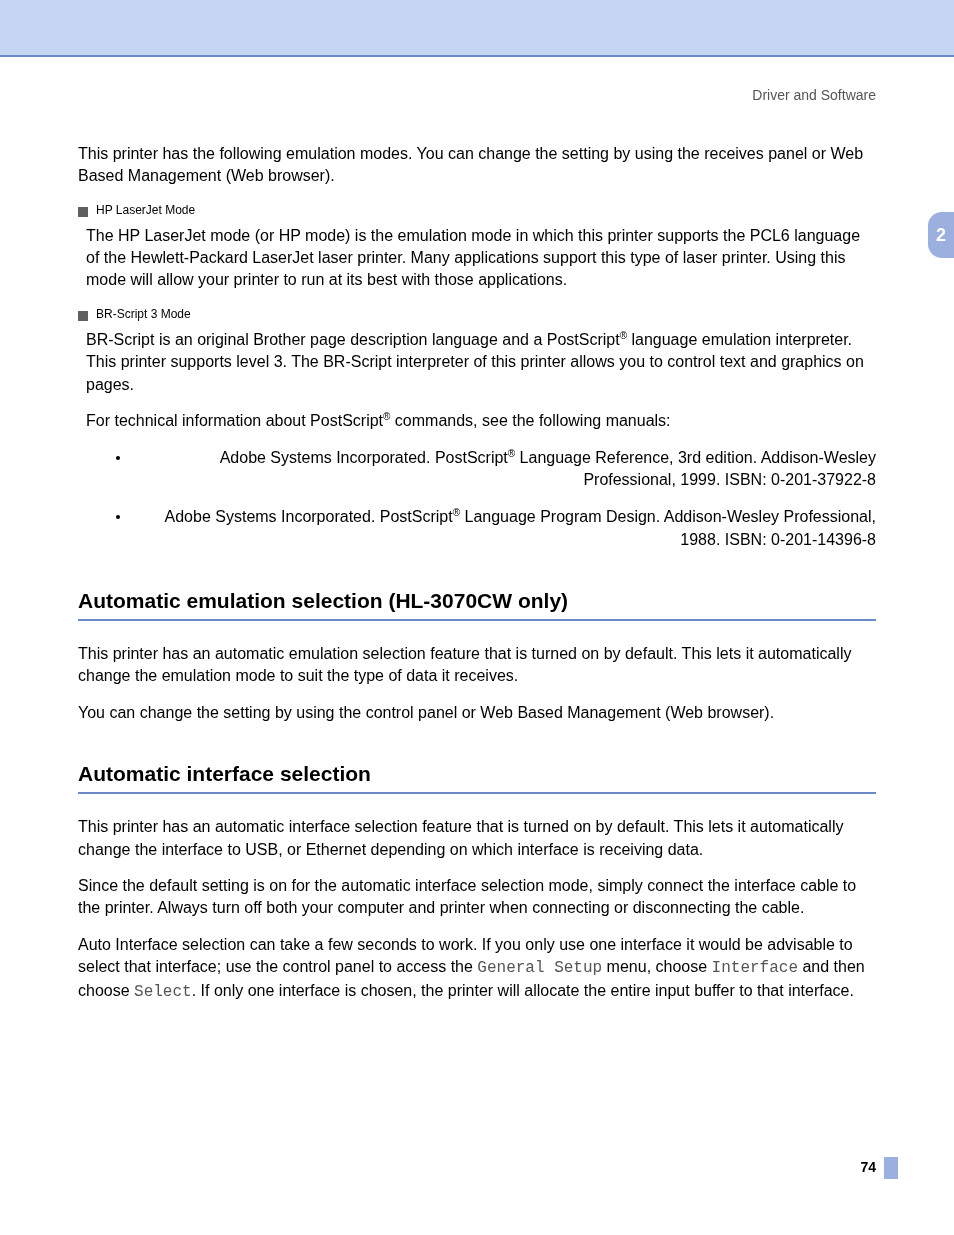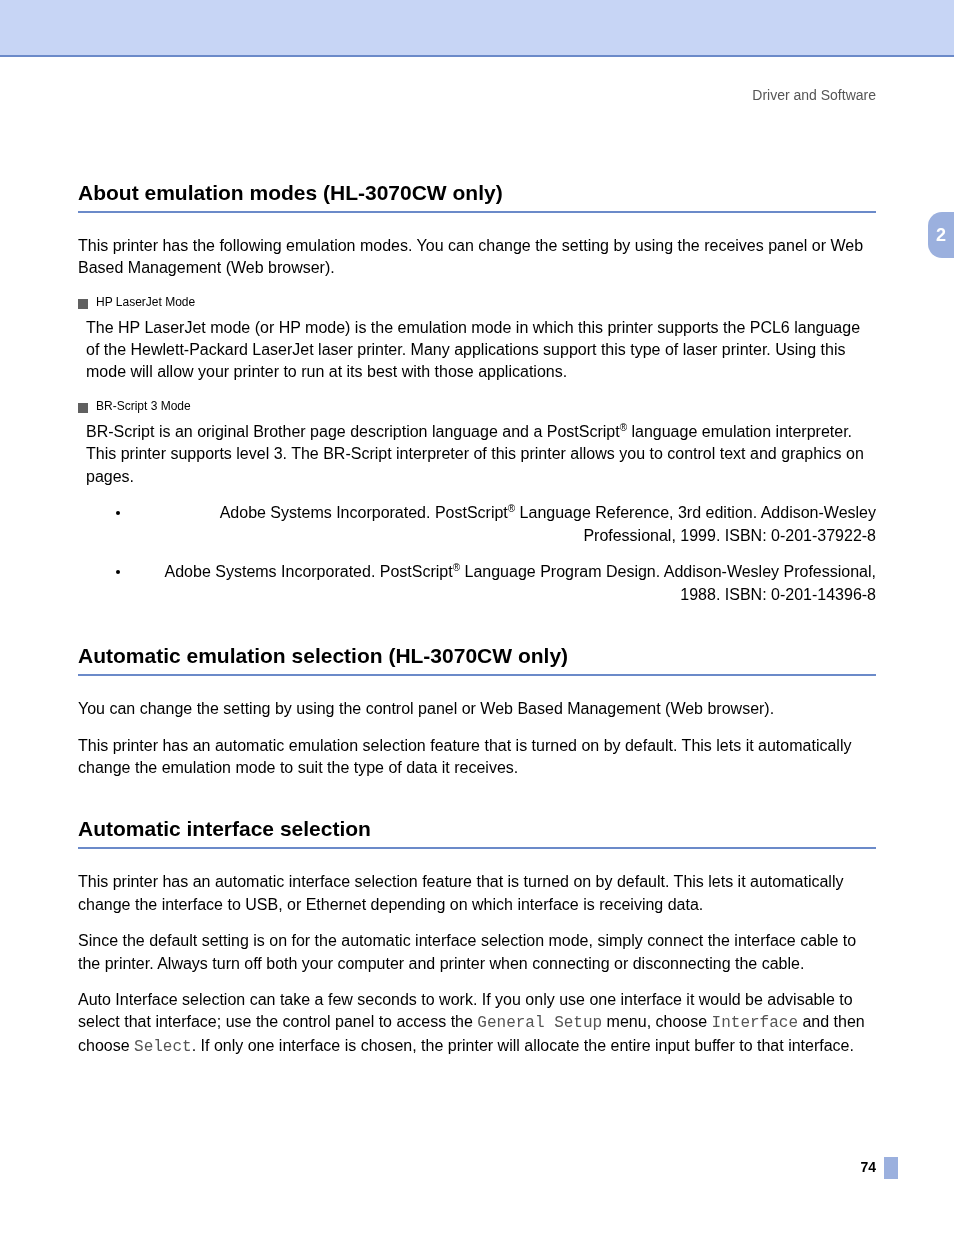--- a/index.html
+++ b/index.html
@@ -136,39 +136,38 @@
 <body>
 
 <div class="top-bar"></div>
 
 <div class="page-header-right">Driver and Software</div>
 
 <div class="chapter-tab">2</div>
 
 <div class="content">
 
-  <h2 class="section-title">
-    <span>About emulation modes (HL-3070CW only)</span>
-    <span class="subnum">2</span>
-  </h2>
 
   <p class="body-text">This printer has the following emulation modes. You can change the setting by using the receives panel or Web Based Management (Web browser).</p>
 
   <div class="bullet-item">
     <span class="bullet-square"></span>
     <span class="bullet-label">HP LaserJet Mode</span>
   </div>
   <p class="indent-text">The HP LaserJet mode (or HP mode) is the emulation mode in which this printer supports the PCL6 language of the Hewlett-Packard LaserJet laser printer. Many applications support this type of laser printer. Using this mode will allow your printer to run at its best with those applications.</p>
 
   <div class="bullet-item">
     <span class="bullet-square"></span>
     <span class="bullet-label">BR-Script 3 Mode</span>
   </div>
   <p class="indent-text">
     <span>BR-Script is an original Brother page description language and a PostScript</span><sup class="reg">®</sup><span> language emulation interpreter. This printer supports level 3. The BR-Script interpreter of this printer allows you to control text and graphics on pages.</span>
+  </p>
+  <p class="indent-text">
+    <span>For technical information about PostScript</span><sup class="reg">®</sup><span> commands, see the following manuals:</span>
   </p>
 
   <div class="sub-list">
     <div class="sub-item">
       <span class="sub-dot"></span>
       <span class="sub-text">
         <span>Adobe Systems Incorporated. PostScript</span><sup class="reg">®</sup><span> Language Reference, 3rd edition. Addison-Wesley Professional, 1999. ISBN: 0-201-37922-8</span>
       </span>
     </div>
     <div class="sub-item">
@@ -176,22 +175,22 @@
       <span class="sub-text">
         <span>Adobe Systems Incorporated. PostScript</span><sup class="reg">®</sup><span> Language Program Design. Addison-Wesley Professional, 1988. ISBN: 0-201-14396-8</span>
       </span>
     </div>
   </div>
 
   <h2 class="section-title">
     <span>Automatic emulation selection (HL-3070CW only)</span>
     <span class="subnum">2</span>
   </h2>
+  <p class="body-text">This printer has an automatic emulation selection feature that is turned on by default. This lets it automatically change the emulation mode to suit the type of data it receives.</p>
   <p class="body-text">You can change the setting by using the control panel or Web Based Management (Web browser).</p>
-  <p class="body-text">This printer has an automatic emulation selection feature that is turned on by default. This lets it automatically change the emulation mode to suit the type of data it receives.</p>
 
   <h2 class="section-title">
     <span>Automatic interface selection</span>
     <span class="subnum">2</span>
   </h2>
   <p class="body-text">This printer has an automatic interface selection feature that is turned on by default. This lets it automatically change the interface to USB, or Ethernet depending on which interface is receiving data.</p>
   <p class="body-text">Since the default setting is on for the automatic interface selection mode, simply connect the interface cable to the printer. Always turn off both your computer and printer when connecting or disconnecting the cable.</p>
   <p class="body-text">
     <span>Auto Interface selection can take a few seconds to work. If you only use one interface it would be advisable to select that interface; use the control panel to access the </span><span class="mono">General Setup</span><span> menu, choose </span><span class="mono">Interface</span><span> and then choose </span><span class="mono">Select</span><span>. If only one interface is chosen, the printer will allocate the entire input buffer to that interface.</span>
   </p>

